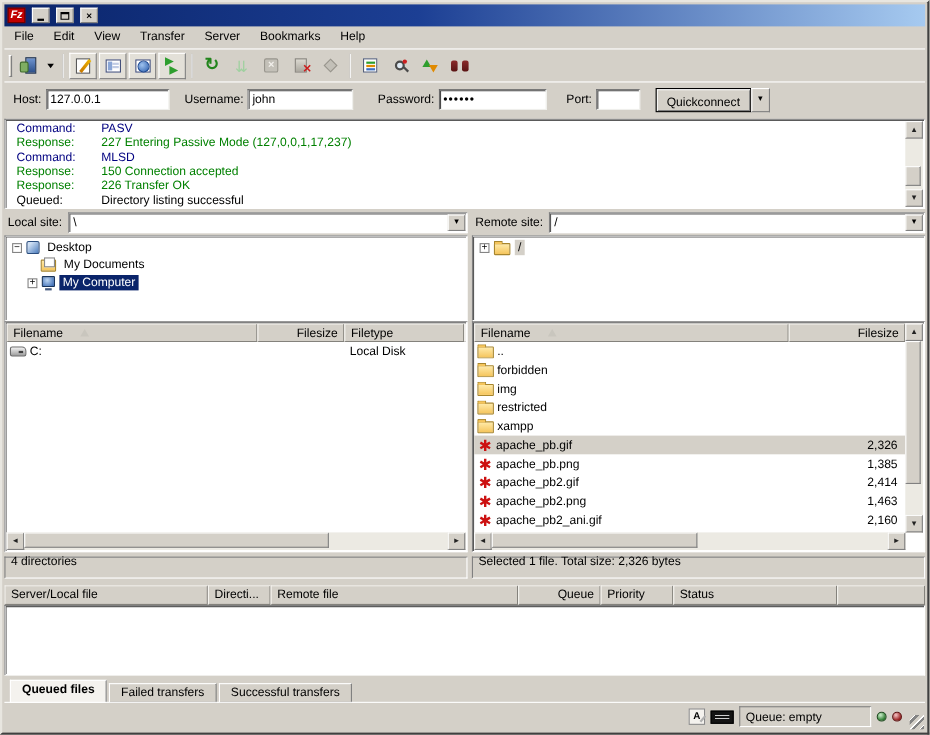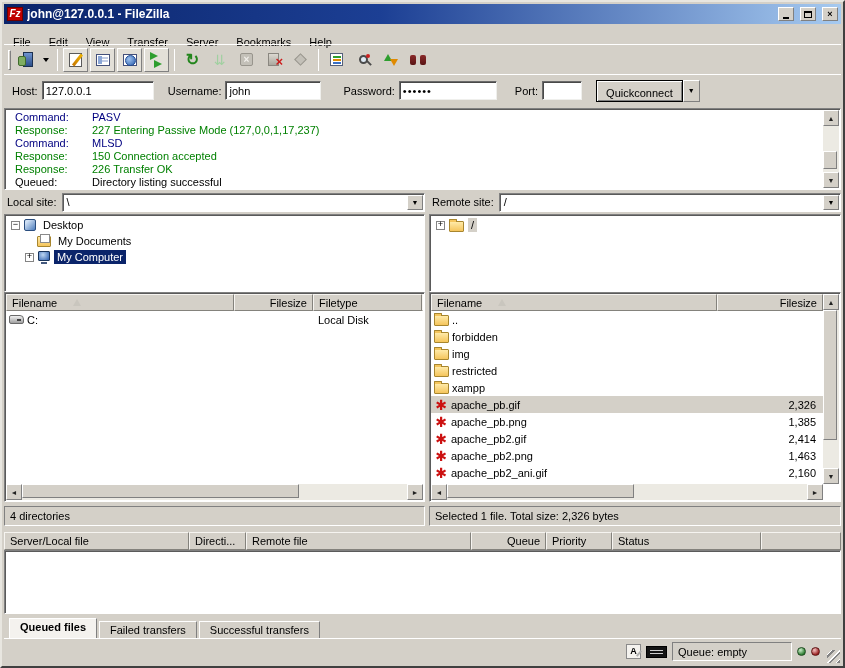--- a/index.html
+++ b/index.html
@@ -22,21 +22,21 @@
   .app-icon { width:16px; height:14px; background:#c00000; border:1px solid #6e0000;
               color:#fff; font-weight:bold; font-style:italic; font-size:10px; line-height:12px;
               text-align:center; flex:0 0 auto; }
   .title-text { flex:1; color:#fff; font-weight:bold; font-size:12px; white-space:nowrap; overflow:hidden; }
   .tb-btn { width:16px; height:14px; margin-left:2px; display:flex; align-items:center; justify-content:center;
             font-size:9px; line-height:1; font-weight:bold; }
   .glyph-min { width:6px; height:2px; background:#000; margin-top:7px; }
   .glyph-max { width:8px; height:7px; border:1px solid #000; border-top-width:2px; }
 
   
-  .menubar { position:absolute; left:2px; top:31px; right:2px; height:20px; display:flex; align-items:stretch; }
+  .menubar { position:absolute; left:2px; top:22px; right:2px; height:20px; display:flex; align-items:stretch; }
   .menu-item { padding:3px 9px 0 9px; }
 
   
   .toolbar { position:absolute; left:2px; top:42px; right:2px; height:30px; display:flex; align-items:center;
              padding-left:3px; border-top:1px solid #fff; }
   .vgrip { width:3px; height:20px; border:1px solid; border-color:#fff #808080 #808080 #fff; margin:0 3px 0 1px; }
   .tbtn { width:25px; height:24px; display:flex; align-items:center; justify-content:center; margin:0 1px; position:relative; }
   .tbtn.pressed { border:1px solid; border-color:#fff #808080 #808080 #fff; background:#e3e0d8; }
   .tsep { width:1px; height:22px; background:#808080; border-right:1px solid #fff; margin:0 4px; }
   .ddarrow { width:0; height:0; border-left:3px solid transparent; border-right:3px solid transparent;
@@ -141,21 +141,21 @@
   .hcell { background:#d4d0c8; border:1px solid; border-color:#f6f4f0 #84827c #84827c #f6f4f0;
            padding:1px 5px; display:flex; align-items:center; overflow:hidden; white-space:nowrap; flex:0 0 auto; }
   .hcell .right { width:100%; text-align:right; }
   .sortup { width:0; height:0; border-left:4px solid transparent; border-right:4px solid transparent;
             border-bottom:7px solid #c9c6be; margin-left:16px; }
   .rows { position:absolute; top:18px; left:1px; bottom:17px; overflow:hidden; }
   .frow { display:flex; align-items:center; height:17px; white-space:nowrap; }
   .frow.rowsel { background:#d4d0c8; }
   .fcell-name { display:flex; align-items:center; gap:3px; padding-left:3px; overflow:hidden; }
   .fcell-size { text-align:right; padding-right:7px; }
-  .pstatus { position:absolute; left:0; right:0; top:314px; height:20px; display:flex; align-items:center;
+  .pstatus { position:absolute; left:0; right:0; top:314px; height:20px; display:flex; align-items:flex-end;
              padding:8px 5px; background:#d4d0c8; border:1px solid; border-color:#808080 #fff #fff #808080; }
 
   
   .ic-folder { width:15px; height:11px; flex:0 0 auto; margin-top:2px; position:relative; border-radius:1px;
                background:linear-gradient(#ffeaa8,#f5c círc75c); background:linear-gradient(#ffeaa8,#f5c55c);
                border:1px solid #a8862e; }
   .ic-folder::before { content:""; position:absolute; top:-3px; left:-1px; width:6px; height:2px;
                background:#f5c55c; border:1px solid #a8862e; border-bottom:none; border-radius:1px 1px 0 0; }
   .ic-imgfile { width:14px; flex:0 0 auto; color:#cc1111; font-size:14px; line-height:12px; text-align:center; }
   .ic-drive { width:15px; height:9px; flex:0 0 auto; background:linear-gradient(#f0f0f0,#a0a0a0);
@@ -197,21 +197,20 @@
   .grip { width:13px; height:13px; align-self:flex-end; margin:0 0 1px 2px;
           background:repeating-linear-gradient(135deg, transparent 0 3px, #ffffff 3px 4px, #848484 4px 6px); }
 </style>
 </head>
 <body>
 
 <div class="window">
 
   <div class="titlebar">
     <div class="app-icon">Fz</div>
-    <div class="title-text">john@127.0.0.1 - FileZilla</div>
     <div class="tb-btn raised">
         <span class="glyph-min"></span>
       </div>
     <div class="tb-btn raised">
         <span class="glyph-max"></span>
       </div>
     <div class="tb-btn raised">
         <span>×</span>
       </div>
   </div>

